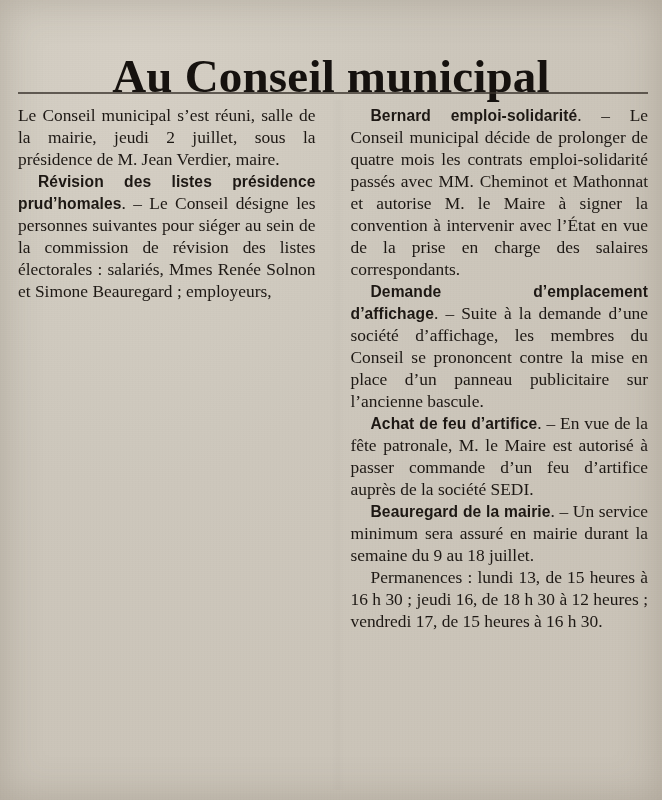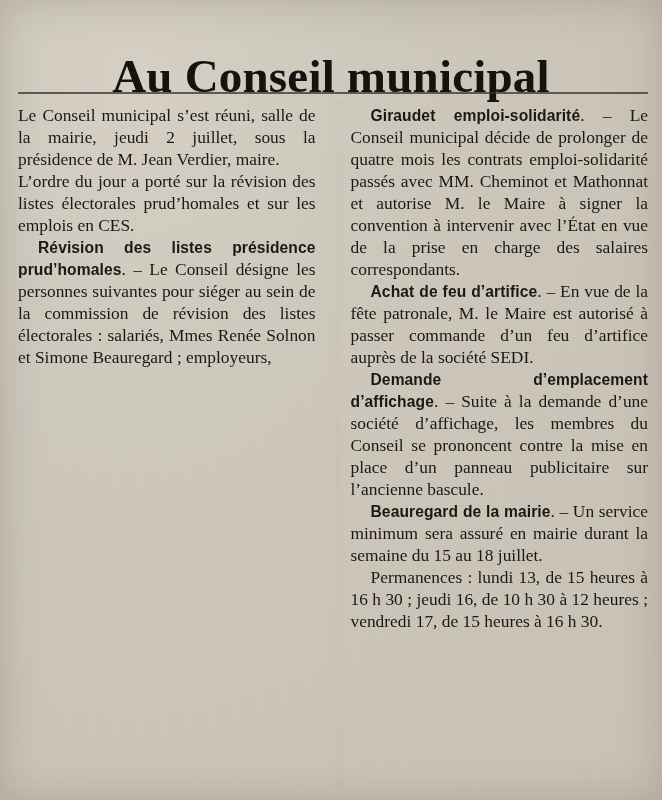--- a/index.html
+++ b/index.html
@@ -116,42 +116,39 @@
   <h1 class="headline">Au Conseil municipal</h1>
   <div class="rule"></div>
 
   <div class="columns">
 
     <div class="col">
       <p class="para">
         <span>Le Conseil municipal s’est réuni, salle de la mairie, jeudi 2 juillet, sous la présidence de M. Jean Verdier, maire.</span>
       </p>
       <p class="para">
-        <span>L’ordre du jour a porté sur la révision des listes électorales prud’homales et sur les emplois en CES.</span>
-      </p>
-      <p class="para">
         <span class="lead-space"></span><b class="sub">Révision des listes présidence prud’homales</b><span>. – Le Conseil désigne les personnes suivantes pour siéger au sein de la commission de révision des listes électorales : salariés, Mmes Renée Solnon et Simone Beauregard ; employeurs,</span>
       </p>
     </div>
 
     <div class="col">
       <p class="para">
-        <span class="lead-space"></span><b class="sub">Giraudet emploi-solidarité</b><span>. – Le Conseil municipal décide de prolonger de quatre mois les contrats emploi-solidarité passés avec MM. Cheminot et Mathonnat et autorise M. le Maire à signer la convention à intervenir avec l’État en vue de la prise en charge des salaires correspondants.</span>
+        <span class="lead-space"></span><b class="sub">Bernard emploi-solidarité</b><span>. – Le Conseil municipal décide de prolonger de quatre mois les contrats emploi-solidarité passés avec MM. Cheminot et Mathonnat et autorise M. le Maire à signer la convention à intervenir avec l’État en vue de la prise en charge des salaires correspondants.</span>
+      </p>
+      <p class="para">
+        <span class="lead-space"></span><b class="sub">Demande d’emplacement d’affichage</b><span>. – Suite à la demande d’une société d’affichage, les membres du Conseil se prononcent contre la mise en place d’un panneau publicitaire sur l’ancienne bascule.</span>
       </p>
       <p class="para">
         <span class="lead-space"></span><b class="sub">Achat de feu d’artifice</b><span>. – En vue de la fête patronale, M. le Maire est autorisé à passer commande d’un feu d’artifice auprès de la société SEDI.</span>
       </p>
       <p class="para">
-        <span class="lead-space"></span><b class="sub">Demande d’emplacement d’affichage</b><span>. – Suite à la demande d’une société d’affichage, les membres du Conseil se prononcent contre la mise en place d’un panneau publicitaire sur l’ancienne bascule.</span>
+        <span class="lead-space"></span><b class="sub">Beauregard de la mairie</b><span>. – Un service minimum sera assuré en mairie durant la semaine du 9 au 18 juillet.</span>
       </p>
       <p class="para">
-        <span class="lead-space"></span><b class="sub">Beauregard de la mairie</b><span>. – Un service minimum sera assuré en mairie durant la semaine du 15 au 18 juillet.</span>
-      </p>
-      <p class="para">
-        <span class="lead-space"></span><span>Permanences : lundi 13, de 15 heures à 16 h 30 ; jeudi 16, de 10 h 30 à 12 heures ; vendredi 17, de 15 heures à 16 h 30.</span>
+        <span class="lead-space"></span><span>Permanences : lundi 13, de 15 heures à 16 h 30 ; jeudi 16, de 18 h 30 à 12 heures ; vendredi 17, de 15 heures à 16 h 30.</span>
       </p>
     </div>
 
   </div>
 
   <div class="gutter"></div>
   <div class="edge-shadow"></div>
 </div>
 
 </body></html>

